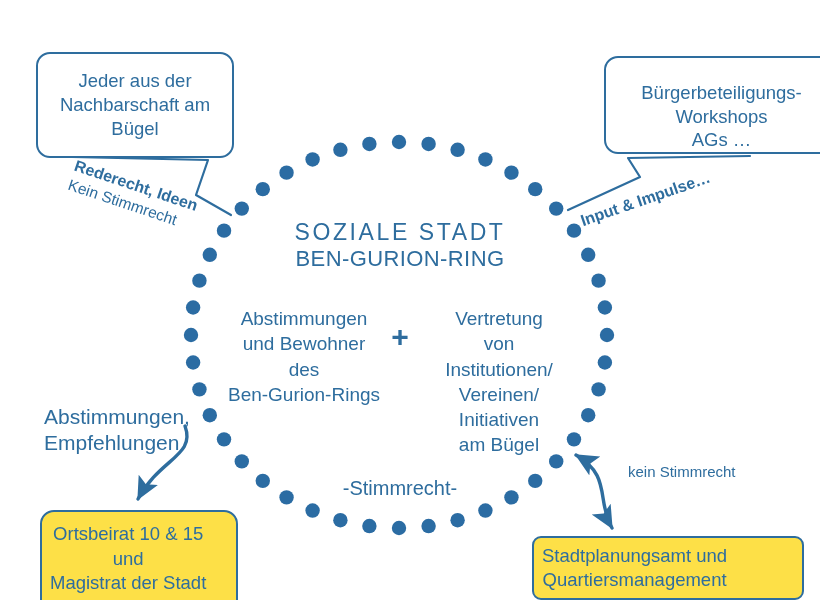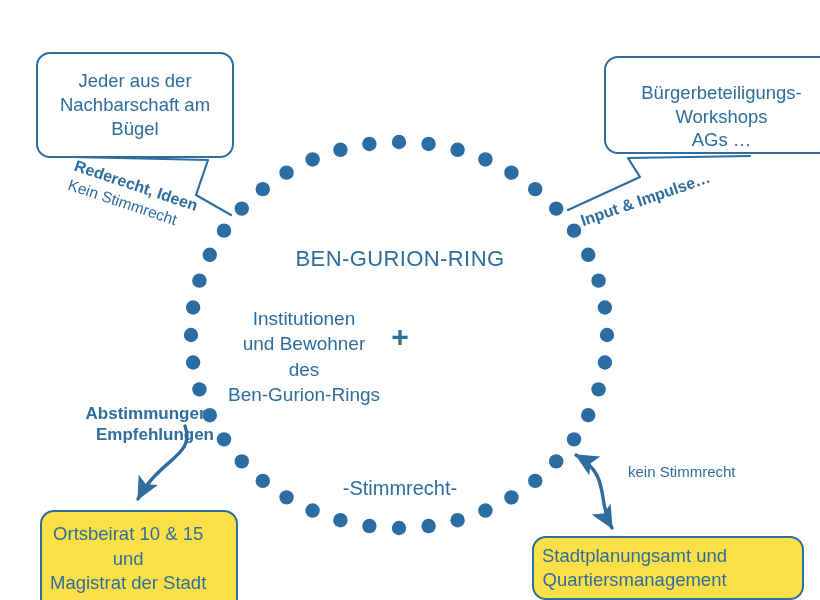--- a/index.html
+++ b/index.html
@@ -59,21 +59,21 @@
     display: flex;
     align-items: center;
     text-align: center;
     line-height: 1.32;
     font-size: 18.5px;
     z-index: 4;
   }
   .roundbox-text { display: block; padding: 0 8px; white-space: pre-line; }
 
   #box-ortsbeirat  { left: 40px;  top: 466px; width: 198px; height: 122px; }
-  #box-stadtplanung{ left: 532px; top: 492px; width: 272px; height: 64px;  }
+  #box-stadtplanung{ left: 532px; top: 492px; width: 272px; height: 64px; border-radius: 9px;  }
 
   
   .center-text {
     position: absolute;
     color: #2E6D9E;
     text-align: center;
     z-index: 3;
   }
   #title-beirat {
     left: 300px; top: 128px; width: 200px;
@@ -147,23 +147,23 @@
   
   .flat-annot {
     position: absolute;
     color: #2E6D9E;
     z-index: 5;
     line-height: 1.22;
     white-space: pre-line;
   }
   #annot-abstimmungen {
     left: 44px; top: 360px; width: 170px;
-    font-size: 17px;
-    font-weight: bold;
-    text-align: right;
+    font-size: 21px;
+    font-weight: normal;
+    text-align: left;
   }
   #annot-beratung {
     left: 628px; top: 400px; width: 186px;
     font-size: 15.5px;
     text-align: left;
   }
   #annot-beratung .b1 { font-weight: bold; display: block; }
   #annot-beratung .b2 { font-weight: normal; display: block; font-size: 15px; }
 </style>
 </head>
@@ -248,27 +248,34 @@
     <span class="l2">Kein Stimmrecht</span>
   </div>
 
   <div class="bubble" id="bubble-workshops">
     <span class="bubble-text">Bürgerbeteiligungs-
 Workshops
 AGs …</span>
   </div>
   <div class="rot-annot" id="annot-input">Input &amp; Impulse…</div>
 
+  <div class="center-text" id="title-soziale-stadt">SOZIALE STADT</div>
   <div class="center-text" id="title-ben-gurion-ring">BEN-GURION-RING</div>
 
-  <div class="center-text" id="col-bewohner">Institutionen
+  <div class="center-text" id="col-bewohner">Abstimmungen
 und Bewohner
 des
 Ben-Gurion-Rings</div>
   <div class="center-text" id="plus-sign">+</div>
+  <div class="center-text" id="col-vertretung">Vertretung
+von
+Institutionen/
+Vereinen/
+Initiativen
+am Bügel</div>
 
   <div class="center-text" id="label-stimmrecht">-Stimmrecht-</div>
 
   <div class="flat-annot" id="annot-abstimmungen">Abstimmungen,
 Empfehlungen</div>
   <div class="roundbox" id="box-ortsbeirat">
     <span class="roundbox-text">Ortsbeirat 10 &amp; 15
 und
 Magistrat der Stadt
 Frankfurt am Main</span>

